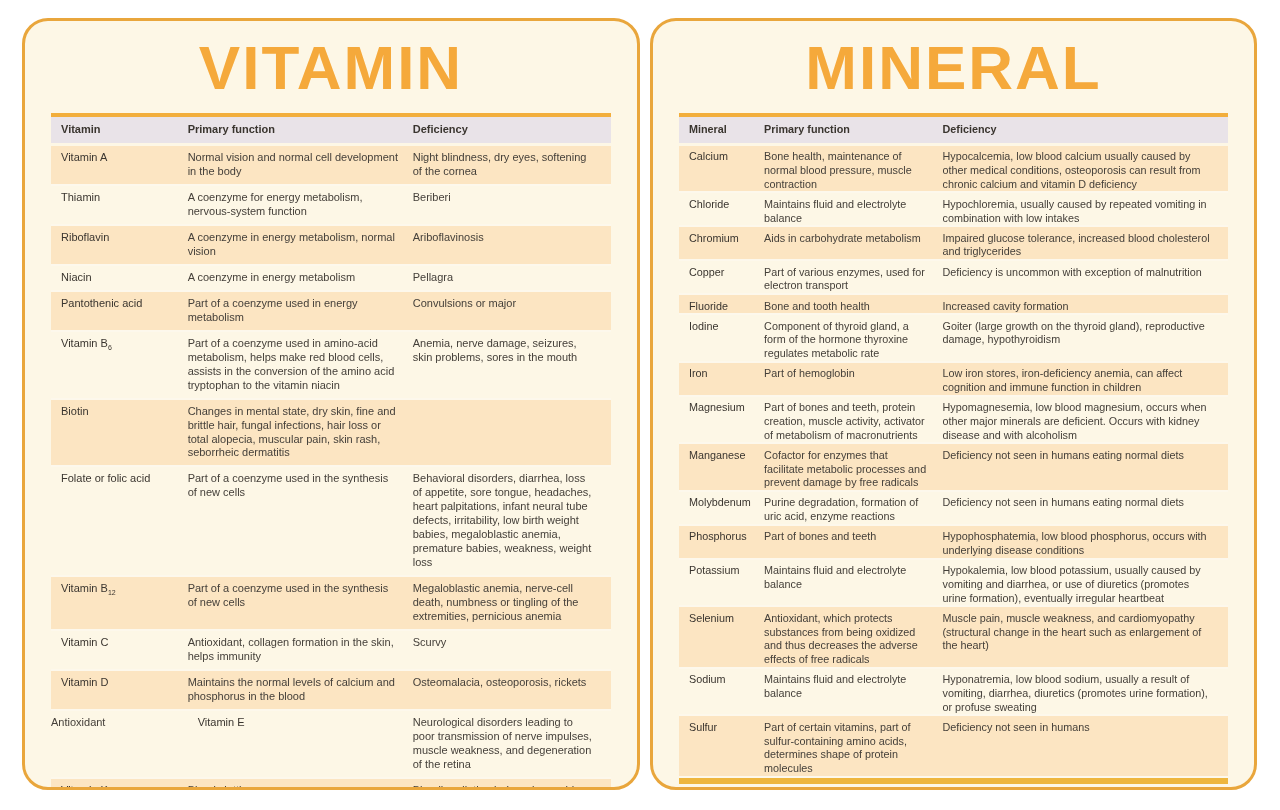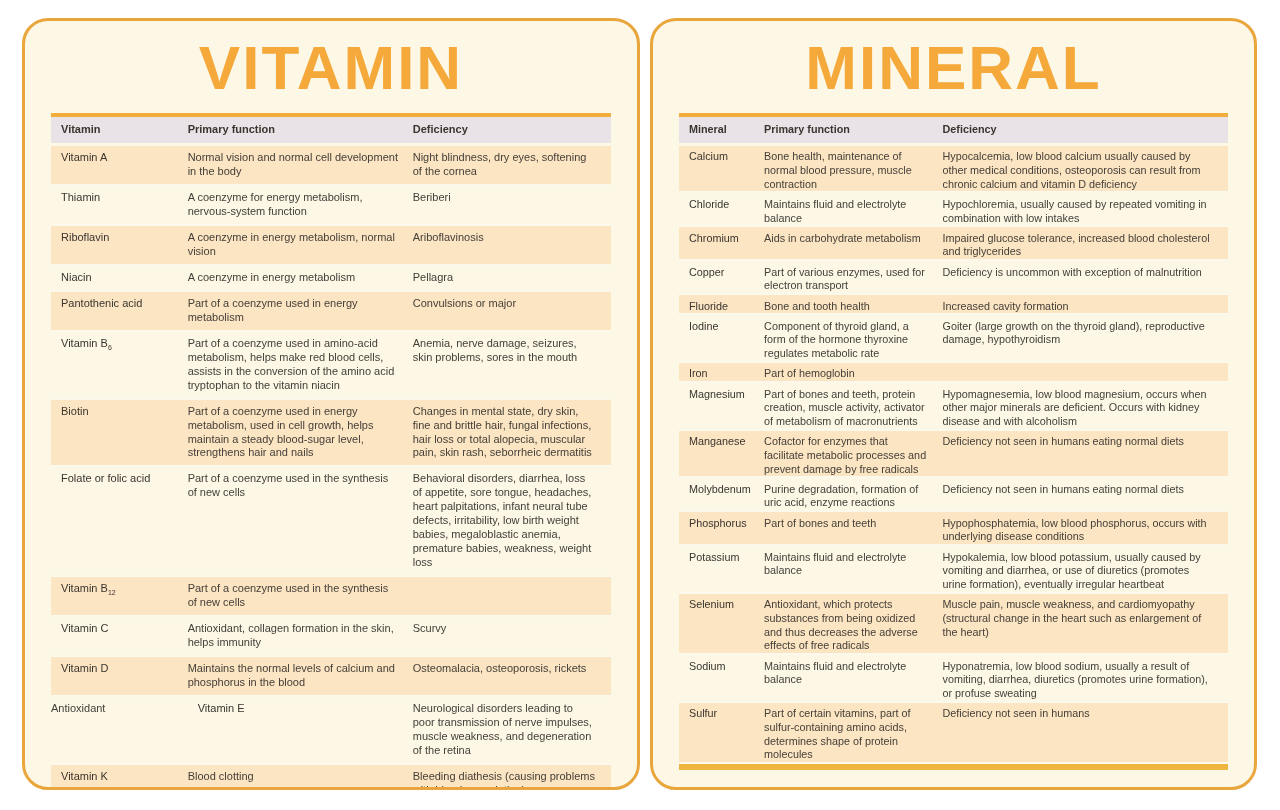--- a/index.html
+++ b/index.html
@@ -100,31 +100,31 @@
           <div class="cell c1">Part of a coenzyme used in energy metabolism</div>
           <div class="cell c2">Convulsions or major</div>
         </div>
         <div class="row body plain">
           <div class="cell c0">Vitamin B<sub>6</sub></div>
           <div class="cell c1">Part of a coenzyme used in amino-acid metabolism,  helps make red blood cells, assists in the conversion of the amino acid tryptophan to the vitamin niacin</div>
           <div class="cell c2">Anemia, nerve damage, seizures, skin problems, sores in the mouth</div>
         </div>
         <div class="row body shade">
           <div class="cell c0">Biotin</div>
-          <div class="cell c1">Part of a coenzyme used in energy metabolism, used in cell growth, helps maintain a steady blood-sugar level, strengthens hair and nails</div>
           <div class="cell c2">Changes in mental state, dry skin, fine and brittle hair, fungal infections, hair loss or total alopecia, muscular pain, skin rash, seborrheic dermatitis</div>
         </div>
         <div class="row body plain">
           <div class="cell c0">Folate or folic acid</div>
           <div class="cell c1">Part of a coenzyme used in the synthesis of new cells</div>
           <div class="cell c2">Behavioral disorders, diarrhea, loss of appetite, sore tongue, headaches, heart palpitations, infant neural tube defects, irritability, low birth weight babies, megaloblastic anemia, premature babies, weakness, weight loss</div>
         </div>
         <div class="row body shade">
           <div class="cell c0">Vitamin B<sub>12</sub></div>
           <div class="cell c1">Part of a coenzyme used in the synthesis of new cells</div>
+          <div class="cell c2">Megaloblastic anemia, nerve-cell death, numbness or tingling of the extremities, pernicious anemia</div>
         </div>
         <div class="row body plain">
           <div class="cell c0">Vitamin C</div>
           <div class="cell c1">Antioxidant, collagen formation in the skin, helps immunity</div>
           <div class="cell c2">Scurvy</div>
         </div>
         <div class="row body shade">
           <div class="cell c0">Vitamin D</div>
           <div class="cell c1">Maintains the normal levels of calcium and phosphorus in the blood</div>
           <div class="cell c2">Osteomalacia, osteoporosis, rickets</div>
@@ -176,20 +176,21 @@
           <div class="cell c2">Increased cavity formation</div>
         </div>
         <div class="row body plain">
           <div class="cell c0">Iodine</div>
           <div class="cell c1">Component of thyroid gland, a form of the hormone thyroxine regulates metabolic rate</div>
           <div class="cell c2">Goiter (large growth on the thyroid gland), reproductive damage, hypothyroidism</div>
         </div>
         <div class="row body shade">
           <div class="cell c0">Iron</div>
           <div class="cell c1">Part of hemoglobin</div>
+          <div class="cell c2">Low iron stores, iron-deficiency anemia, can affect cognition and immune function in children</div>
         </div>
         <div class="row body plain">
           <div class="cell c0">Magnesium</div>
           <div class="cell c1">Part of bones and teeth, protein creation, muscle activity, activator of metabolism of macronutrients</div>
           <div class="cell c2">Hypomagnesemia, low blood magnesium, occurs when other major minerals are deficient. Occurs with kidney disease and with alcoholism</div>
         </div>
         <div class="row body shade">
           <div class="cell c0">Manganese</div>
           <div class="cell c1">Cofactor for enzymes that facilitate metabolic processes and prevent damage by free radicals</div>
           <div class="cell c2">Deficiency not seen in humans eating normal diets</div>

